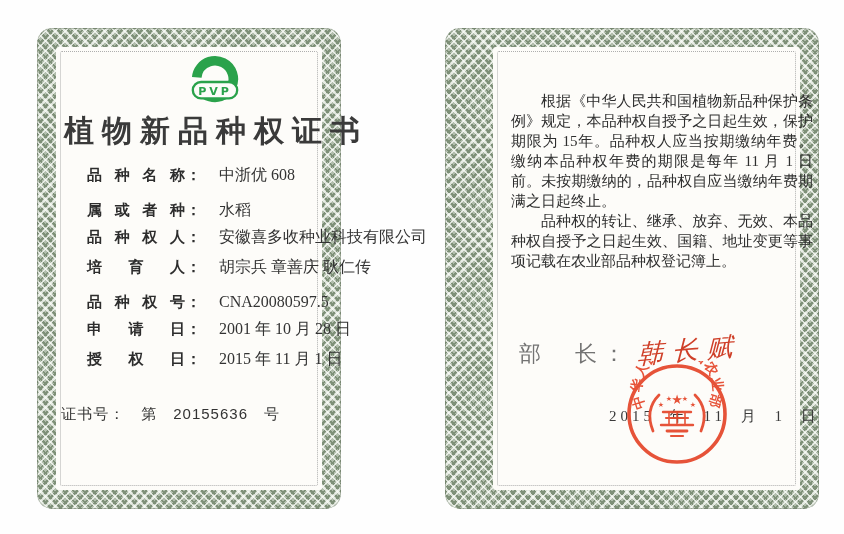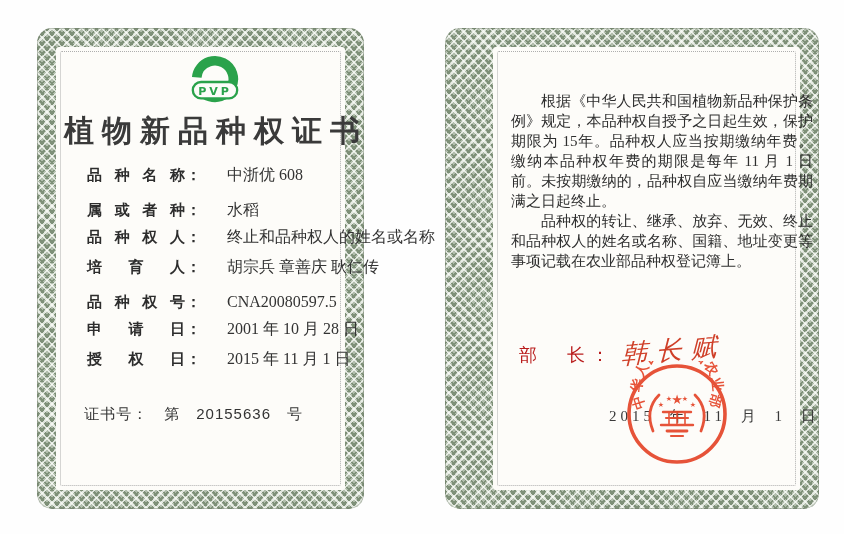--- a/index.html
+++ b/index.html
@@ -13,21 +13,21 @@
     position:absolute; top:28px; height:481px;
     border-radius:15px; padding:19px;
     background-color:#b2bead;
     background-image:
       repeating-linear-gradient(45deg,  rgba(250,252,248,.75) 0 1.6px, transparent 1.6px 7px),
       repeating-linear-gradient(-45deg, rgba(250,252,248,.75) 0 1.6px, transparent 1.6px 7px),
       repeating-linear-gradient(45deg,  transparent 0 2.6px, #7e9078 2.6px 4.4px, transparent 4.4px 7px),
       repeating-linear-gradient(-45deg, transparent 0 2.6px, #7e9078 2.6px 4.4px, transparent 4.4px 7px);
     box-shadow: inset 0 0 0 1px rgba(110,125,105,.45);
   }
-  .page-left  { left:37px;  width:327px; }
+  .page-left  { left:37px;  width:304px; }
   .page-right { left:445px; width:374px;padding-left:48px; }
 
   .page-inner {
     position:relative; width:100%; height:100%;
     background:#fdfcf9; border-radius:3px;
   }
   .page-inner::before {
     content:""; position:absolute; inset:4px;
     border:1px dotted #aeaeae; border-radius:2px; pointer-events:none;
   }
@@ -43,42 +43,42 @@
 
   .fields { position:absolute; left:31px; top:116px; }
   .f-row  { height:21px; line-height:21px; white-space:nowrap; }
   .f-label {
     display:inline-flex; justify-content:space-between; width:98px;
     font-weight:bold; font-size:15px; color:#2d2d2d; vertical-align:middle;
   }
   .f-colon { font-weight:bold; font-size:15px; color:#2d2d2d; margin:0 2px 0 1px; vertical-align:middle; }
   .f-value {
     font-family:"Liberation Serif","DejaVu Serif",serif;
-    font-size:16px; color:#333; margin-left:24px; vertical-align:middle;
+    font-size:16px; color:#333; margin-left:16px; vertical-align:middle;
   }
 
   .cert-no-line {
     position:absolute; top:358px; right:42px;
     font-family:Liberation Sans, sans-serif;
     font-size:15px; color:#333; letter-spacing:1px;
   }
 
   
   .legal {
     position:absolute; left:18px; top:44px; width:302px;
     font-family:"Liberation Serif","DejaVu Serif",serif;
     font-size:15px; line-height:20px; color:#2e2e2e;
     text-align:justify;
   }
   .legal p { text-indent:2em; }
 
   .minister-line { position:absolute; left:26px; top:288px; white-space:nowrap; }
   .minister-label {
     font-family:"Liberation Serif","DejaVu Serif",serif;
-    font-size:18px; color:#b91c1c; letter-spacing:6px;
+    font-size:22px; color:#737373; letter-spacing:6px;
   }
   .signature {
     display:inline-block; color:#cf3f28; font-size:26px;
     font-family:"DejaVu Serif","Liberation Serif",serif; font-style:italic;
     letter-spacing:9px; transform:rotate(-5deg) skewX(-6deg);
     position:relative; top:-2px; left:6px;
   }
 
   .issue-date {
     position:absolute; left:116px; top:360px; z-index:1;
@@ -121,21 +121,21 @@
               <span>者</span>
               <span>种</span>
             </span><span class="f-colon">：</span><span class="f-value">水稻</span>
         </div>
         <div class="f-row" style="margin-bottom:9px">
           <span class="f-label">
               <span>品</span>
               <span>种</span>
               <span>权</span>
               <span>人</span>
-            </span><span class="f-colon">：</span><span class="f-value">终止和品种权人的姓名或名称</span>
+            </span><span class="f-colon">：</span><span class="f-value">安徽喜多收种业科技有限公司</span>
         </div>
         <div class="f-row" style="margin-bottom:14px">
           <span class="f-label">
               <span>培</span>
               <span>育</span>
               <span>人</span>
             </span><span class="f-colon">：</span><span class="f-value">胡宗兵 章善庆 耿仁传</span>
         </div>
         <div class="f-row" style="margin-bottom:6px">
           <span class="f-label">
@@ -163,21 +163,21 @@
 
       <div class="cert-no-line">证书号：　第　20155636　号</div>
     </div>
   </div>
 
   <div class="page page-right">
     <div class="page-inner">
 
       <div class="legal">
         <p>根据《中华人民共和国植物新品种保护条例》规定，本品种权自授予之日起生效，保护期限为 15年。品种权人应当按期缴纳年费。缴纳本品种权年费的期限是每年 11 月 1 日前。未按期缴纳的，品种权自应当缴纳年费期满之日起终止。</p>
-        <p>品种权的转让、继承、放弃、无效、终止和品种权人的姓名或名称、国籍、地址变更等事项记载在农业部品种权登记簿上。</p>
+        <p>品种权的转让、继承、放弃、无效、本品种权自授予之日起生效、国籍、地址变更等事项记载在农业部品种权登记簿上。</p>
       </div>
 
       <div class="minister-line">
         <span class="minister-label">部　长：</span><span class="signature">韩长赋</span>
       </div>
 
       <div class="issue-date">2015 年 11 月 1 日</div>
 
       <svg class="seal" width="106" height="106" viewBox="0 0 106 106" opacity="0.93">
         <g stroke="#e5472b" fill="none">

